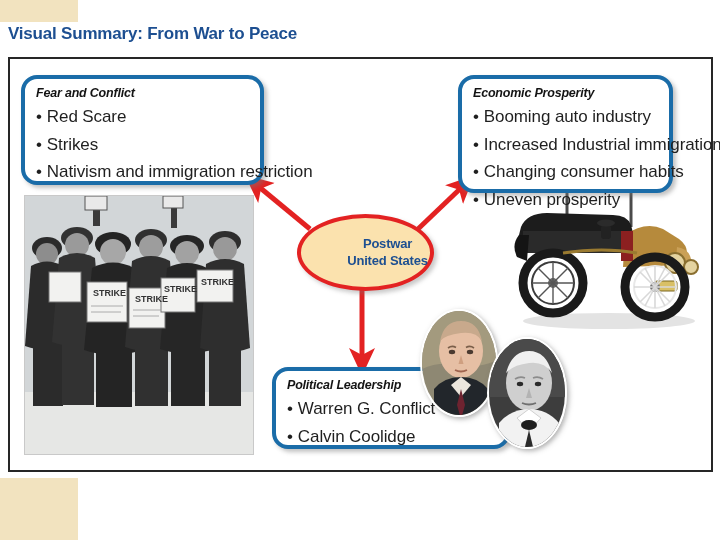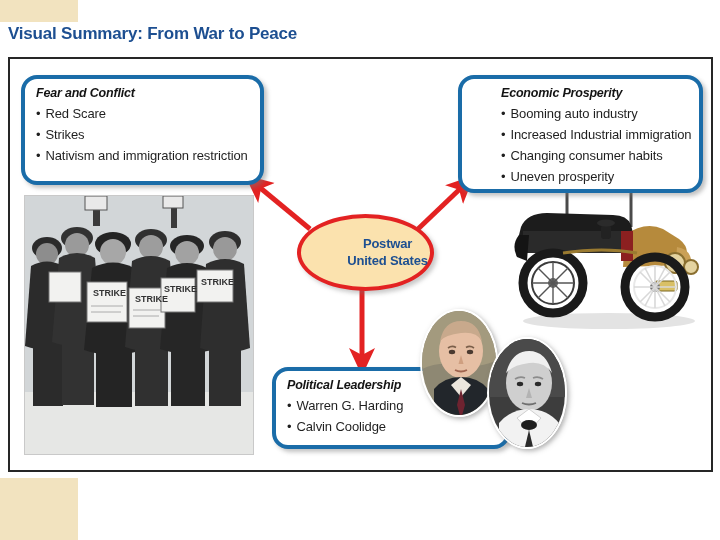--- a/index.html
+++ b/index.html
@@ -32,27 +32,27 @@
     box-sizing:border-box;
     box-shadow:3px 3px 4px rgba(120,120,120,0.45);
     z-index:6;
   }
   .info-title{
     font-size:12.5px;font-weight:bold;color:#141414;
     margin:7px 0 3px 11px;letter-spacing:-0.2px;font-style:italic;
   }
   .bullets{list-style:none;margin:0;padding:0 0 6px 11px;}
   .bullets li{
-    font-size:13px;color:#1f1f1f;line-height:1.62;
+    font-size:17px;color:#1f1f1f;line-height:1.62;
     letter-spacing:-0.1px;white-space:nowrap;
   }
   .bullets li::before{content:"\2022";margin-right:5px;color:#1f1f1f;}
 
   #box-fear{left:11px;top:16px;width:243px;height:110px;}
-  #box-econ{left:448px;top:16px;width:245px;height:118px;padding-left:28px;}
+  #box-econ{left:448px;top:16px;width:215px;height:118px;}
   #box-political{left:262px;top:308px;width:238px;height:82px;}
 
   
   #center-oval{
     position:absolute;left:287px;top:155px;width:137px;height:77px;
     background:#fbe2ae;border:4px solid #e32222;border-radius:50%;
     box-sizing:border-box;z-index:7;
     display:flex;align-items:center;justify-content:center;
     box-shadow:3px 3px 4px rgba(120,120,120,0.4);
   }
@@ -238,21 +238,21 @@
       <li>Booming auto industry</li>
       <li>Increased Industrial immigration</li>
       <li>Changing consumer habits</li>
       <li>Uneven prosperity</li>
     </ul>
   </div>
 
   <div class="info-box" id="box-political">
     <div class="info-title">Political Leadership</div>
     <ul class="bullets">
-      <li>Warren G. Harding</li>
+      <li>Warren G. Conflict</li>
       <li>Calvin Coolidge</li>
     </ul>
   </div>
 
   <div id="center-oval">
     <div class="oval-text">
       <div>Postwar</div>
       <div>United States</div>
     </div>
   </div>

